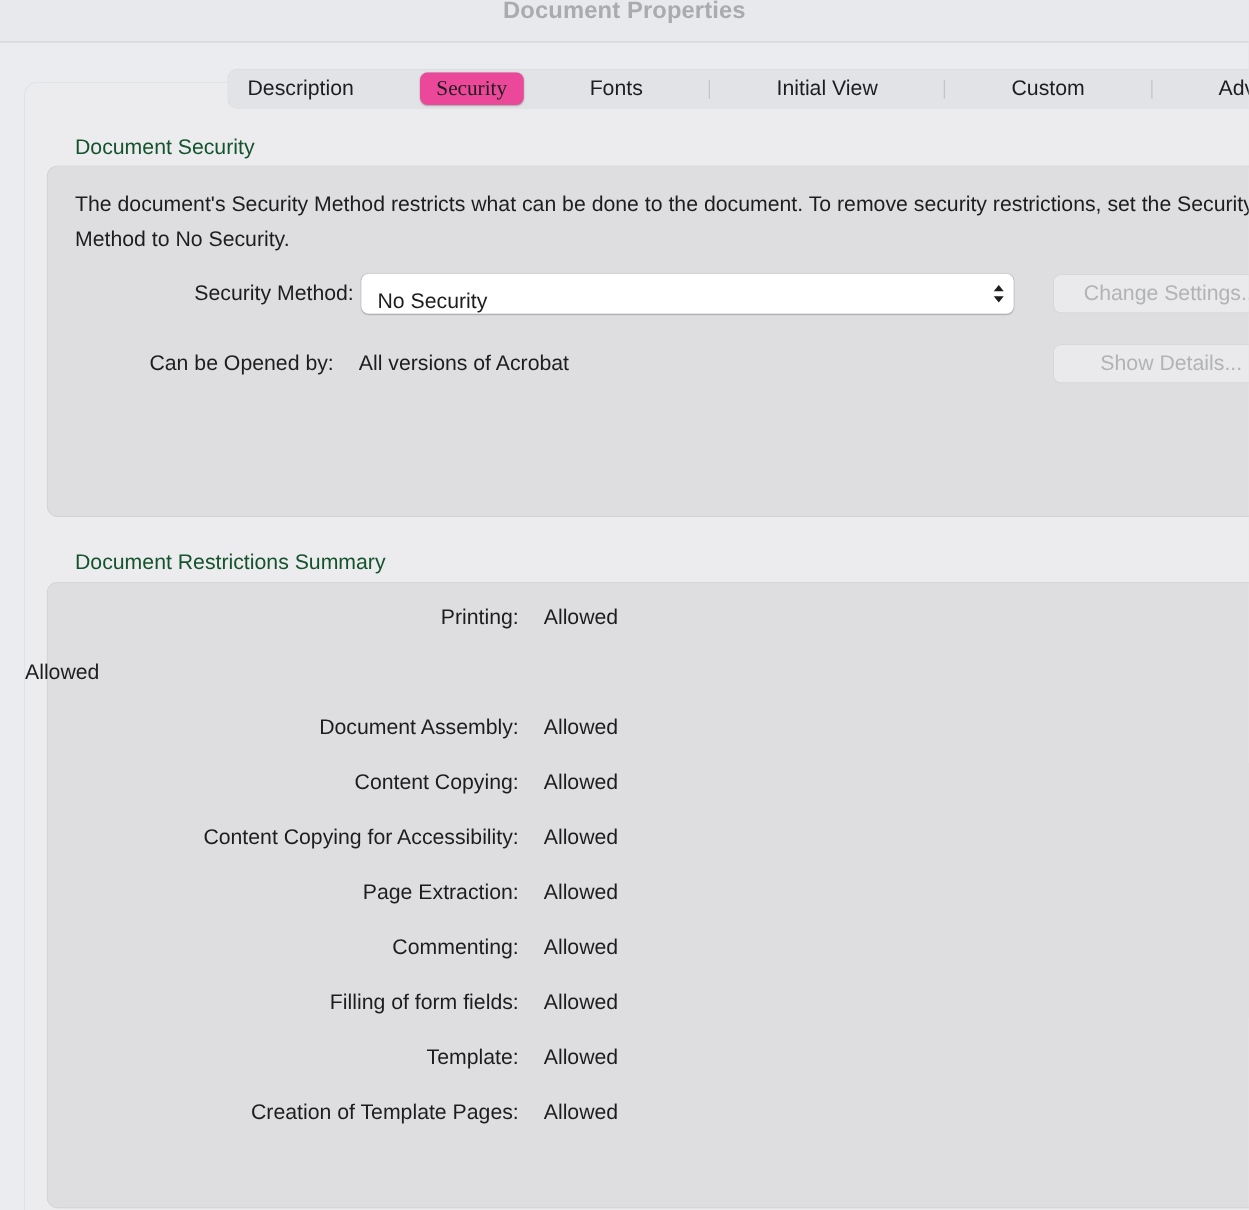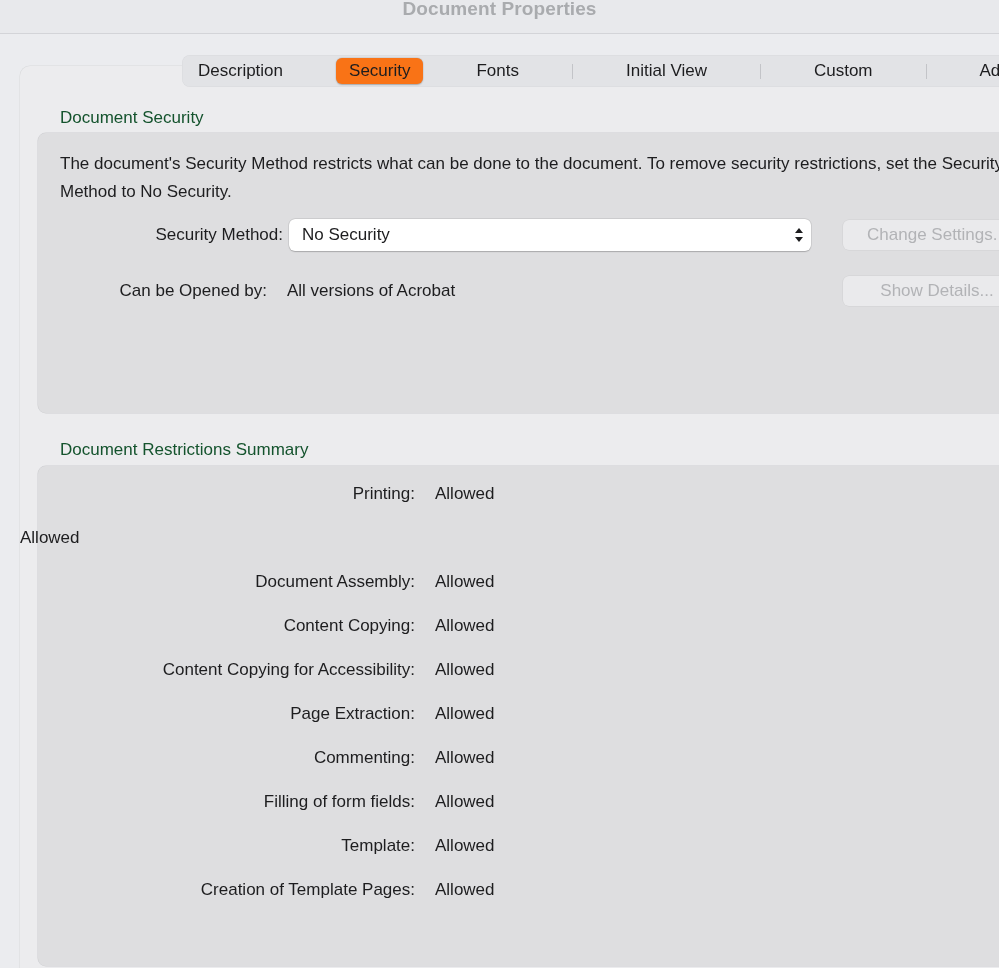--- a/index.html
+++ b/index.html
@@ -66,22 +66,23 @@
     font-size: 17px;
     color: #1d1d1f;
     padding: 0 13px;
     height: 26px;
     line-height: 26px;
     border-radius: 6px;
     white-space: nowrap;
     cursor: default;
   }
   .tab.selected {
-    background: #f97316;
+    background: #ec4899;
     box-shadow: 0 0.5px 1.5px rgba(0,0,0,0.24), 0 0 0 0.5px rgba(0,0,0,0.05);
+    font-family: Liberation Serif, serif;
   }
   .tab-sep {
     width: 1px;
     height: 15px;
     background: #c3c4c8;
     flex: 0 0 auto;
   }
 
   
   .content-panel {
@@ -170,21 +171,21 @@
     position: absolute;
     left: 289px;
     top: 219px;
     width: 522px;
     height: 32px;
     background: #ffffff;
     border-radius: 6px;
     box-shadow: 0 0.5px 1.2px rgba(0,0,0,0.2), 0 0 0 0.5px rgba(0,0,0,0.1);
     box-sizing: border-box;
     display: flex;
-    align-items: center;
+    align-items: flex-end;
     cursor: default;
   }
   .select-value {
     font-size: 17px;
     color: #1d1d1f;
     padding-left: 13px;
     flex: 1 1 auto;
     white-space: nowrap;
   }
   .select-chevrons {

